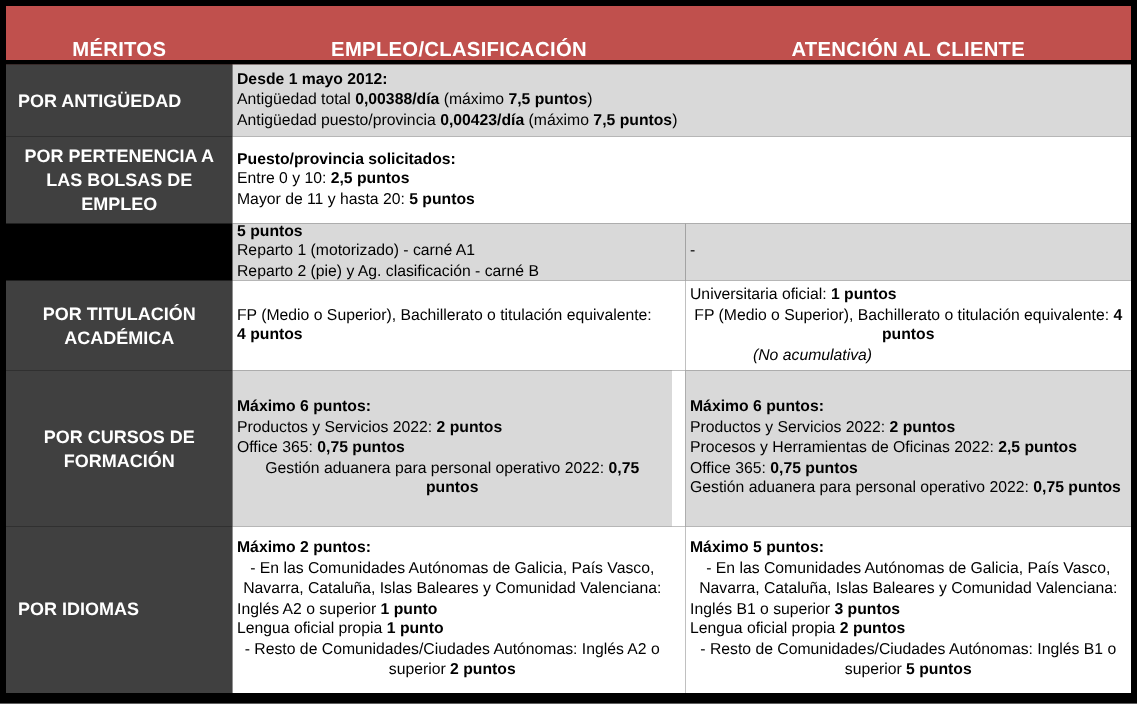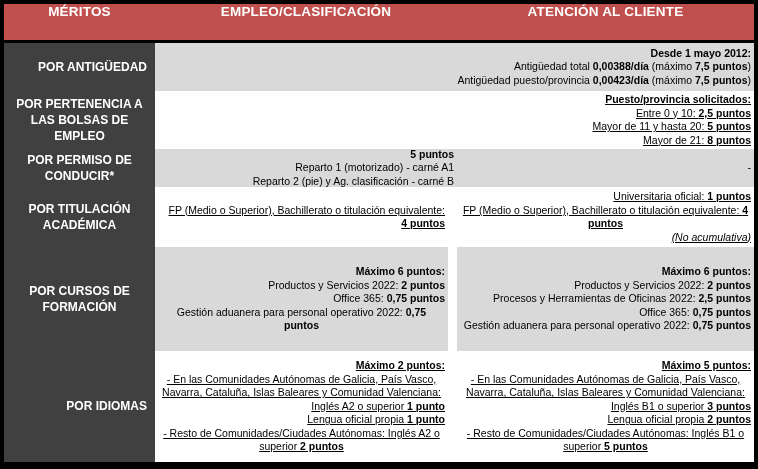--- a/index.html
+++ b/index.html
@@ -10,53 +10,53 @@
     display:grid;
     grid-template-columns:151px 293px 9px 297px;
     grid-template-rows:39px 48px 58px 38px 60px 104px 111px;
     font-family:"Liberation Sans",sans-serif;
   }
   .hdr{
     grid-row:1;grid-column:1/5;
     background:#C0504D;
     border-bottom:3px solid #000;
     box-sizing:border-box;
-    display:flex;align-items:flex-start;
+    display:flex;align-items:flex-end;
   }
   .hdr-cell{
     color:#fff;font-weight:bold;font-size:13.5px;
     text-align:center;letter-spacing:.2px;
   }
   .hdr-merits{width:151px;}
   .hdr-reparto{width:302px;}
   .hdr-atencion{width:297px;}
   .cell{
     box-sizing:border-box;overflow:hidden;
-    display:flex;flex-direction:column;justify-content:center;align-items:flex-end;
+    display:flex;flex-direction:column;justify-content:center;align-items:flex-start;
     text-align:center;
   }
   .label{
     grid-column:1;
     background:#404040;color:#fff;
     font-weight:bold;font-size:12px;line-height:1.35;
     padding:0 8px;
   }
   .body{
     font-size:10.5px;line-height:13.5px;color:#000;
     padding:0 3px;
   }
   .c-merged{grid-column:2/5;}
   .c-leftwide{grid-column:2/4;}
   .c-left{grid-column:2;}
   .c-gap{grid-column:3;padding:0;}
   .c-right{grid-column:4;}
   .bg-gray{background:#D9D9D9;}
-  .bg-white{background:#fff;text-decoration:underline;}
+  .bg-white{background:#fff;}
   .b{font-weight:bold;}
-  .i{font-style:italic;}
+  .i{font-style:italic;margin-left:42px;}
 </style>
 </head>
 <body>
 
 <div class="table">
 
   <div class="hdr">
     <div class="hdr-cell hdr-merits">MÉRITOS</div>
     <div class="hdr-cell hdr-reparto">EMPLEO/CLASIFICACIÓN</div>
     <div class="hdr-cell hdr-atencion">ATENCIÓN AL CLIENTE</div>
@@ -67,24 +67,22 @@
       <div><span class="b">Desde 1 mayo 2012:</span></div>
       <div><span>Antigüedad total </span><span class="b">0,00388/día</span><span> (máximo </span><span class="b">7,5 puntos</span><span>)</span></div>
       <div><span>Antigüedad puesto/provincia </span><span class="b">0,00423/día</span><span> (máximo </span><span class="b">7,5 puntos</span><span>)</span></div>
     </div>
 
   <div class="cell label" style="grid-row:3">POR PERTENENCIA A LAS BOLSAS DE EMPLEO</div>
   <div class="cell body c-merged bg-white" style="grid-row:3">
       <div><span class="b">Puesto/provincia solicitados:</span></div>
       <div><span>Entre 0 y 10: </span><span class="b">2,5 puntos</span></div>
       <div><span>Mayor de 11 y hasta 20: </span><span class="b">5 puntos</span></div>
-      <div><span>Mayor de 21: </span><span class="b">8 puntos</span></div>
     </div>
 
-  <div class="cell label" style="grid-row:4">POR PERMISO DE CONDUCIR*</div>
   <div class="cell body c-leftwide bg-gray" style="grid-row:4">
       <div><span class="b">5 puntos</span></div>
       <div><span>Reparto 1 (motorizado) - carné A1</span></div>
       <div><span>Reparto 2 (pie) y Ag. clasificación - carné B</span></div>
     </div>
   <div class="cell body c-right bg-gray" style="grid-row:4">
       <div><span>-</span></div>
     </div>
 
   <div class="cell label" style="grid-row:5">POR TITULACIÓN ACADÉMICA</div>

